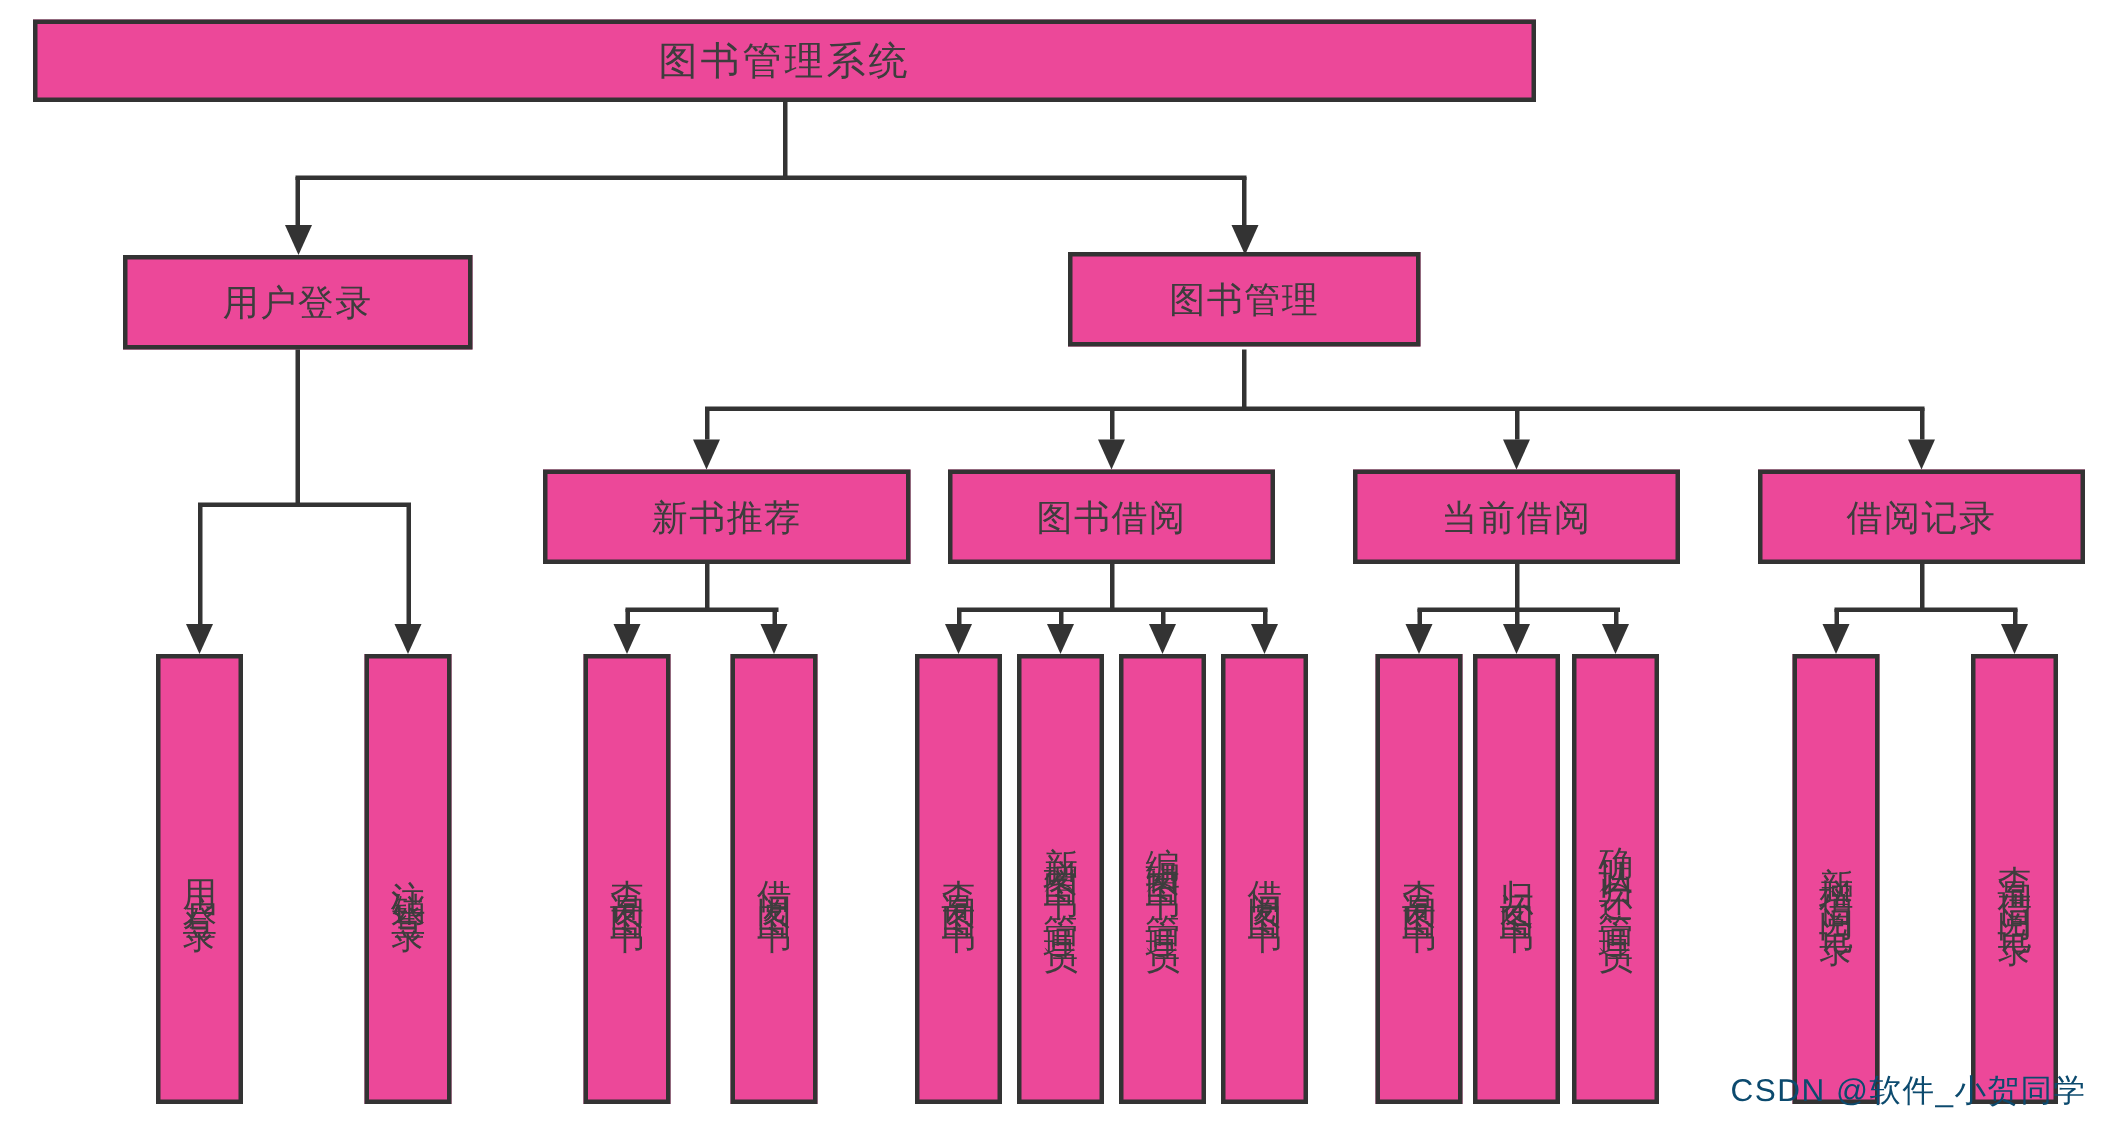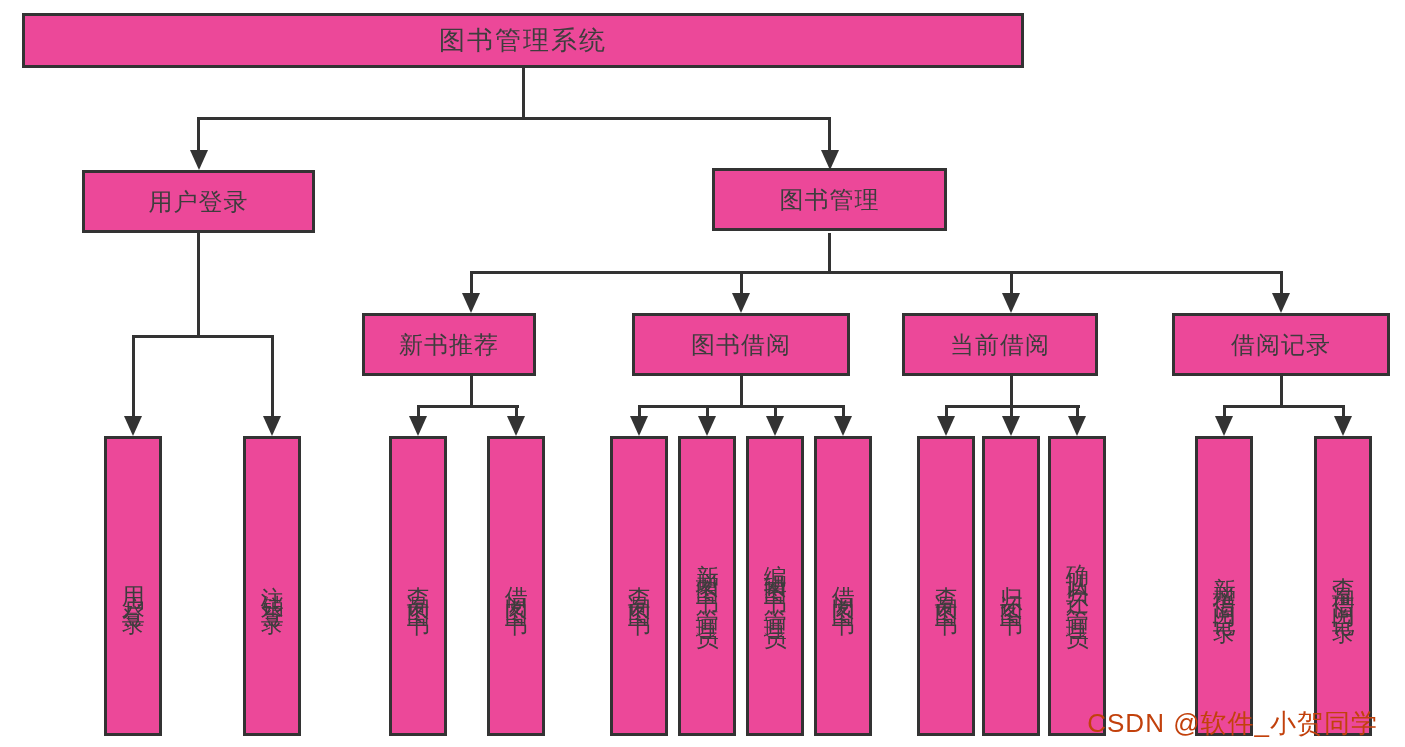--- a/index.html
+++ b/index.html
@@ -20,40 +20,40 @@
     font-size:23px; line-height:1.45; letter-spacing:9px;
     display:block;
   }
   .line { position:absolute; background:#333333; }
   .ahead {
     position:absolute; width:0; height:0;
     border-left:9px solid transparent; border-right:9px solid transparent;
     border-top:20px solid #333333;
   }
   .watermark {
-    position:absolute; right:27px; bottom:6px;
-    font-size:26px; color:#c2410c; letter-spacing:1px;
+    position:absolute; right:14px; bottom:6px;
+    font-size:21px; color:#0c4a6e; letter-spacing:1px;
   }
 </style>
 </head>
 <body>
 
 <div class="canvas">
 
   <div class="box h title" style="left:22px; top:13px; width:1002px; height:55px;">图书管理系统</div>
 
   <div class="box h" style="left:82px; top:170px; width:233px; height:63px;">用户登录</div>
 
   <div class="box h" style="left:712px; top:168px; width:235px; height:63px;">图书管理</div>
 
-  <div class="box h" style="left:362px; top:313px; width:174px; height:63px;">新书推荐</div>
+  <div class="box h" style="left:362px; top:313px; width:245px; height:63px;">新书推荐</div>
 
   <div class="box h" style="left:632px; top:313px; width:218px; height:63px;">图书借阅</div>
 
-  <div class="box h" style="left:902px; top:313px; width:196px; height:63px;">当前借阅</div>
+  <div class="box h" style="left:902px; top:313px; width:218px; height:63px;">当前借阅</div>
 
   <div class="box h" style="left:1172px; top:313px; width:218px; height:63px;">借阅记录</div>
 
   <div class="box" style="left:104px; top:436px; width:58px; height:300px;">
     <span class="vtext">用户登录</span>
   </div>
   <div class="box" style="left:243px; top:436px; width:58px; height:300px;">
     <span class="vtext">注销登录</span>
   </div>
 

